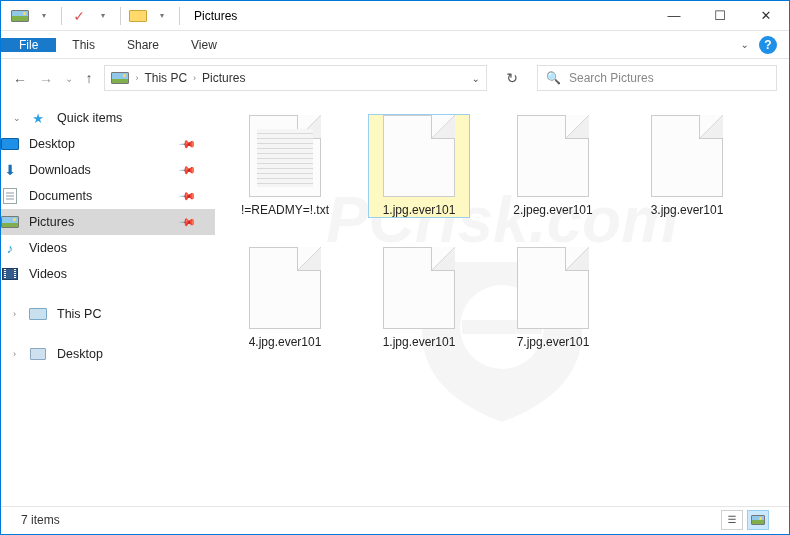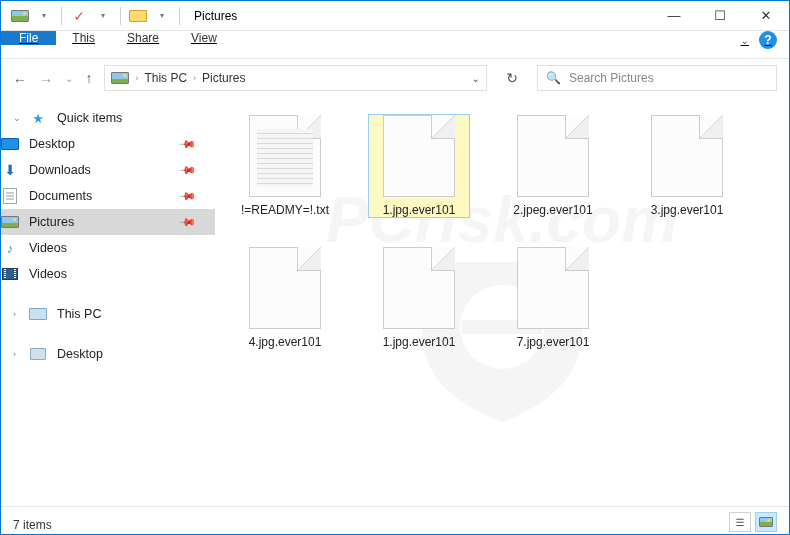--- a/index.html
+++ b/index.html
@@ -8,21 +8,21 @@
 
 .titlebar { height: 30px; background: #fff; display: flex; align-items: center; border-bottom: 1px solid #e5e5e5; }
 .titlebar-left { display: flex; align-items: center; gap: 2px; padding-left: 8px; }
 .qat-icon { width: 22px; height: 22px; display: flex; align-items: center; justify-content: center; font-size: 12px; }
 .qat-sep { width: 1px; height: 18px; background: #d0d0d0; margin: 0 4px; }
 .titlebar-title { margin-left: 8px; font-size: 12px; color: #000; }
 .titlebar-right { margin-left: auto; display: flex; }
 .caption-btn { width: 46px; height: 30px; display: flex; align-items: center; justify-content: center; font-size: 13px; color: #333; }
 
 
-.ribbon { height: 28px; display: flex; align-items: flex-start; border-bottom: 1px solid #e5e5e5; font-size: 12px; text-decoration: underline; }
+.ribbon { height: 28px; display: flex; align-items: center; border-bottom: 1px solid #e5e5e5; font-size: 12px; }
 .ribbon-file { background: #1979ca; color: #fff; padding: 0 18px; display: flex; align-items: center; }
 .ribbon-tab { padding: 0 16px; display: flex; align-items: center; color: #333; }
 .ribbon-right { margin-left: auto; display: flex; align-items: center; gap: 10px; padding-right: 12px; }
 .ribbon-caret { font-size: 10px; color: #555; }
 .ribbon-help { width: 18px; height: 18px; border-radius: 50%; background: #1e90e8; color: #fff; display: flex; align-items: center; justify-content: center; font-size: 12px; font-weight: bold; }
 
 
 .navbar { height: 38px; display: flex; align-items: center; padding: 0 12px; gap: 12px; }
 .nav-arrows { display: flex; align-items: center; gap: 12px; color: #999; font-size: 14px; }
 .nav-arrows .enabled { color: #555; }
@@ -50,21 +50,21 @@
 .file-grid { display: flex; flex-wrap: wrap; gap: 30px 34px; position: relative; z-index: 1; }
 .file-item { width: 100px; display: flex; flex-direction: column; align-items: center; gap: 6px; }
 .file-item.sel { outline: 1px solid #99cfef; background: #fef9c3; }
 .file-name { font-size: 12px; color: #222; text-align: center; word-break: break-all; }
 .file-ico { width: 72px; height: 82px; position: relative; }
 .file-ico .page { position: absolute; inset: 0; background: #fcfcfc; border: 1px solid #ccc; }
 .file-ico .fold { position: absolute; top: 0; right: 0; width: 24px; height: 24px; background: linear-gradient(135deg, #fcfcfc 48%, #d8d8d8 50%, #f0f0f0 52%); border-left: 1px solid #ccc; border-bottom: 1px solid #ccc; }
 .file-ico .lines { position: absolute; top: 14px; left: 8px; right: 8px; bottom: 10px; background: repeating-linear-gradient(#f5f5f5, #f5f5f5 4px, #d9d9d9 4px, #d9d9d9 5px); }
 
 
-.status { height: 26px; border-top: 1px solid #e5e5e5; display: flex; align-items: flex-end; padding: 0 12px; font-size: 12px; color: #333; }
+.status { height: 26px; border-top: 1px solid #e5e5e5; display: flex; align-items: center; padding: 0 20px; font-size: 12px; color: #333; }
 .status-right { margin-left: auto; display: flex; gap: 4px; }
 .view-btn { width: 22px; height: 20px; border: 1px solid #d0d0d0; display: flex; align-items: center; justify-content: center; font-size: 10px; color: #555; }
 .view-btn.active { background: #cce8ff; border-color: #99cfef; }
 
 
 .ico-pic { width: 18px; height: 12px; background: linear-gradient(#8fc8e8,#8fc8e8 55%, #7fb04b 55%); border: 1px solid #777; border-radius: 1px; position: relative; }
 .ico-pic::after { content: ""; position: absolute; top: 1px; right: 2px; width: 3px; height: 3px; background: #ffd962; border-radius: 50%; }
 .ico-star { color: #2aa0e8; font-size: 13px; }
 .ico-desktop { width: 18px; height: 12px; background: #1e90e8; border: 1px solid #0b5fa5; border-radius: 1px; }
 .ico-down { color: #1e6fb5; font-size: 14px; }

